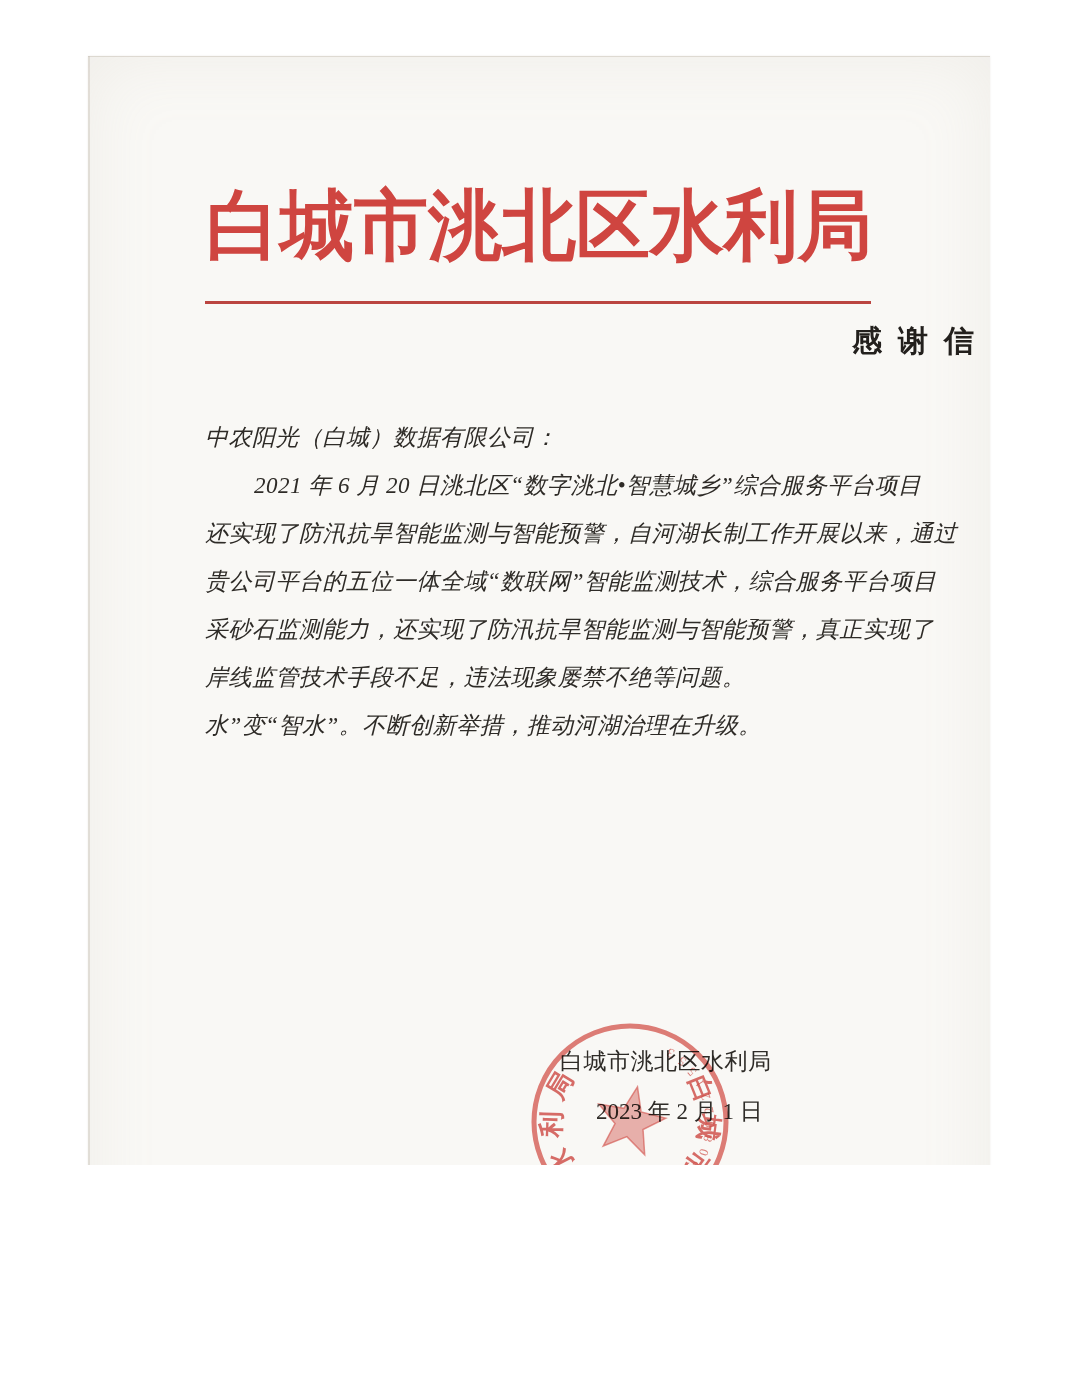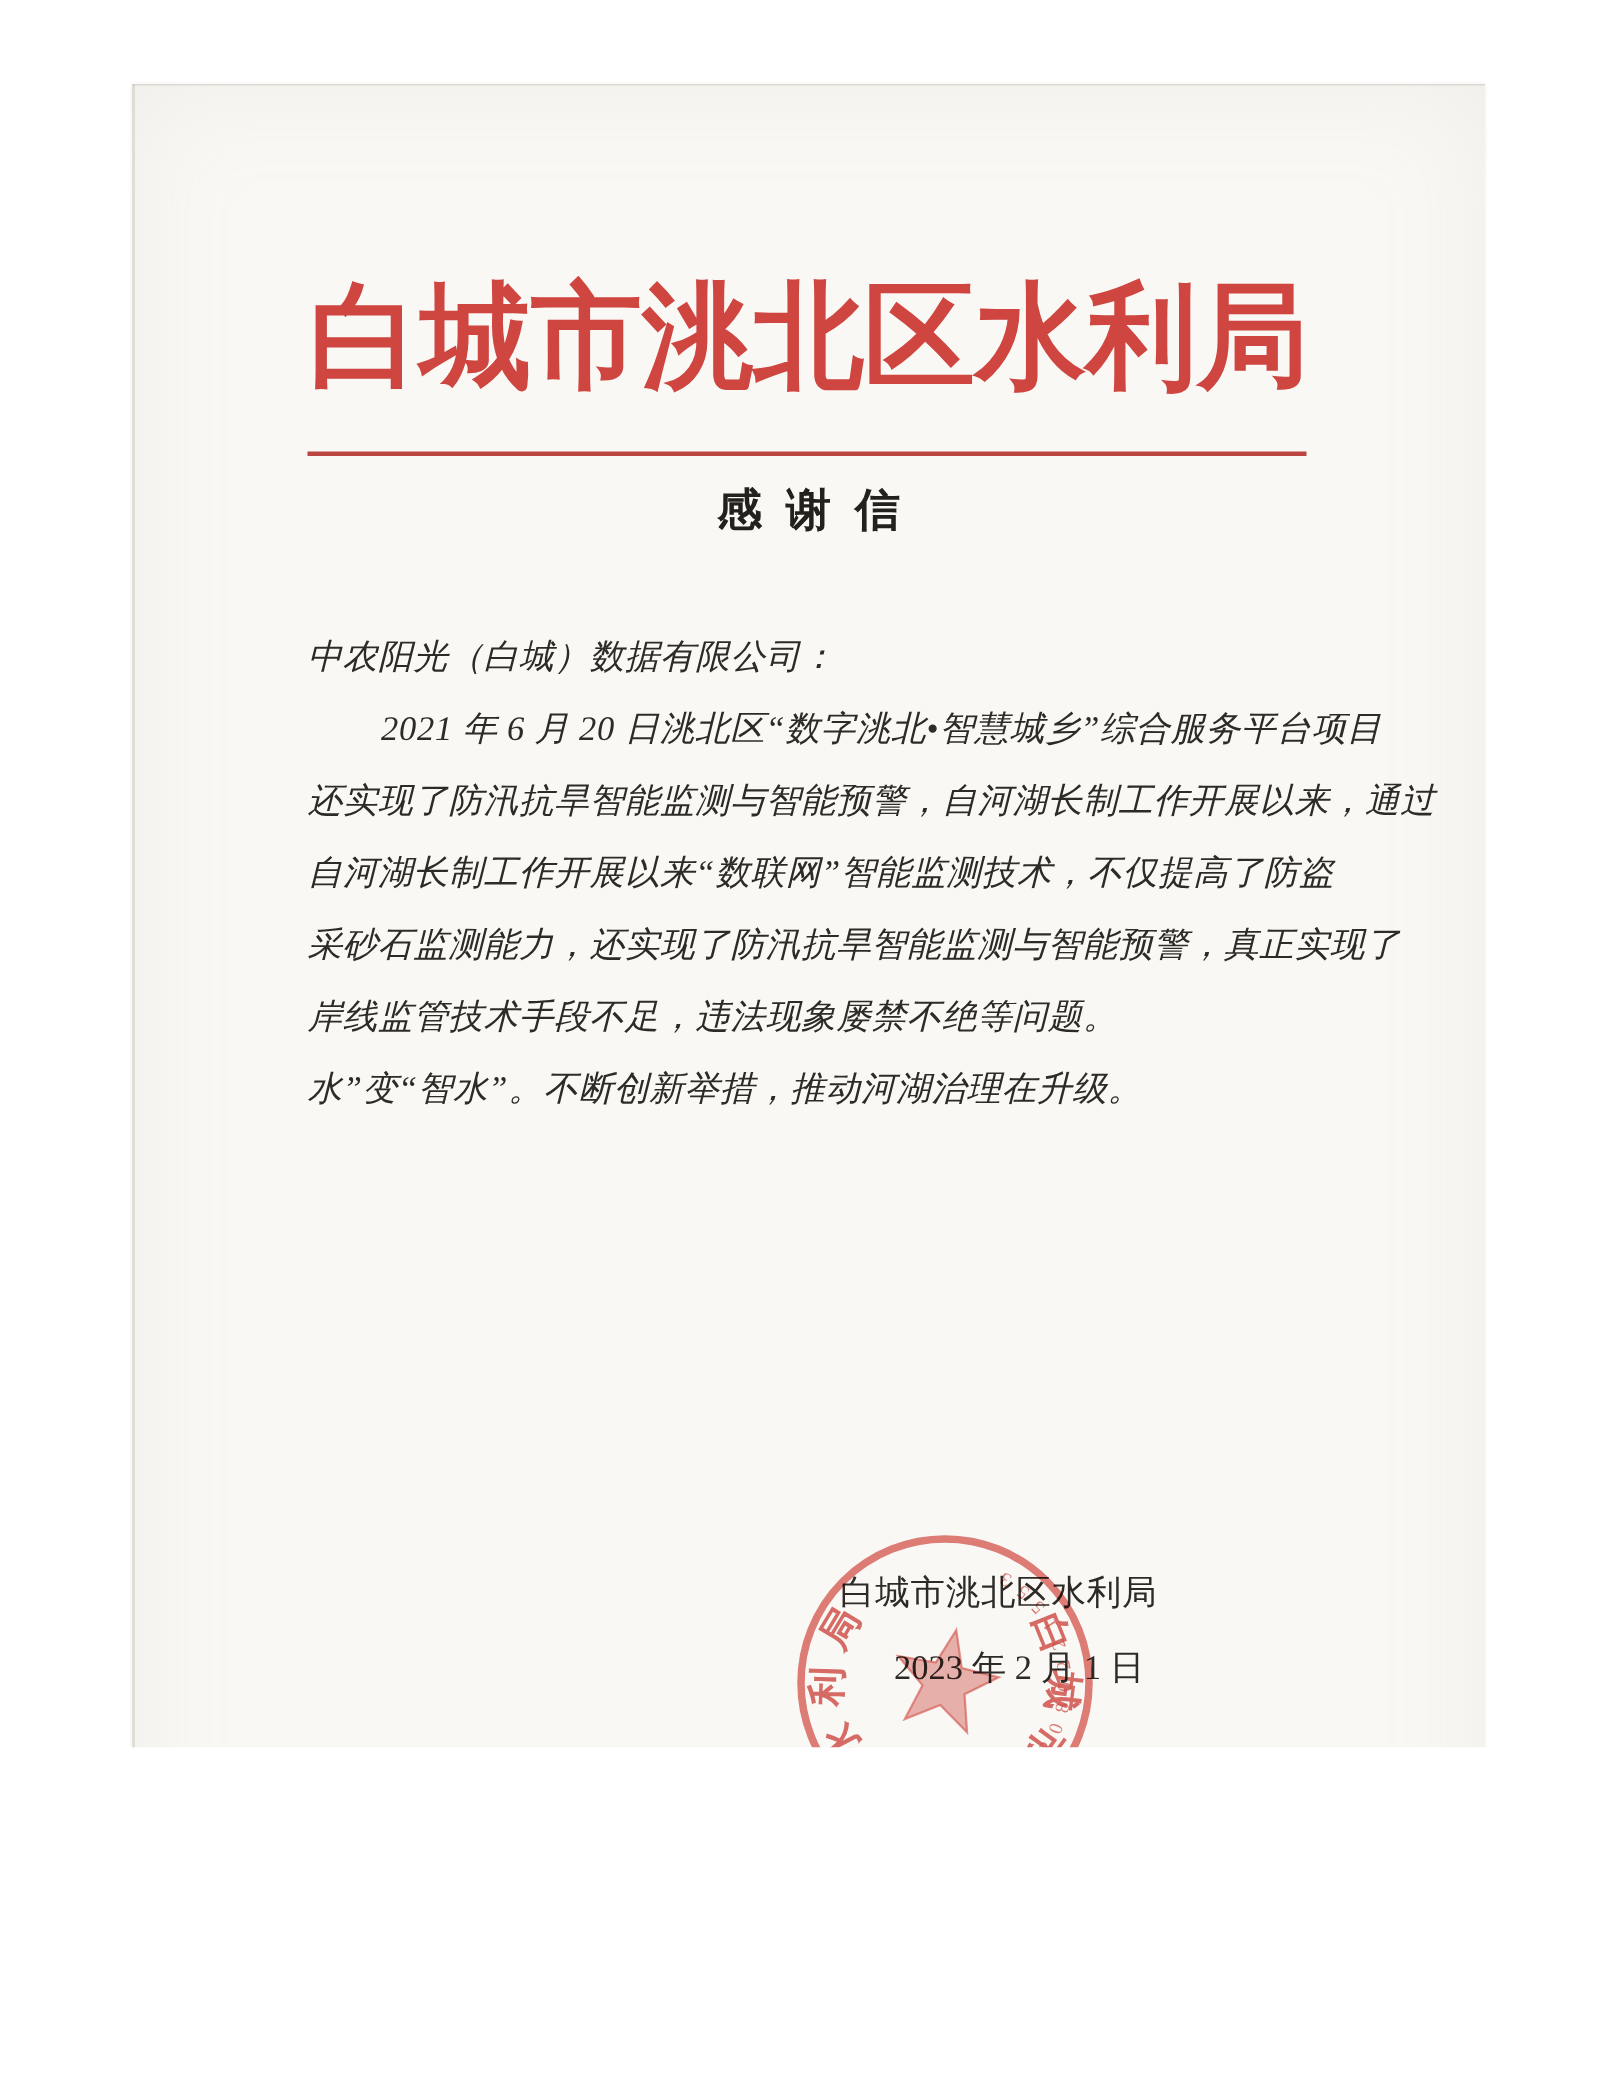--- a/index.html
+++ b/index.html
@@ -39,21 +39,21 @@
   }
   .head-rule{
     position:absolute;
     top:245px;left:117px;
     width:666px;height:3px;
     background:#bb4540;
   }
   .subject{
     position:absolute;
     top:268px;left:0;width:100%;
-    text-align:center;
+    text-align:right;
     font-size:30px;line-height:34px;
     font-weight:bold;
     color:#23201d;
     letter-spacing:16px;
     text-indent:16px;
     white-space:nowrap;
   }
   .body-block{
     position:absolute;
     top:358px;left:117px;
@@ -101,21 +101,21 @@
   <div class="paper">
 
     <div class="agency-title">白城市洮北区水利局</div>
     <div class="head-rule"></div>
     <div class="subject">感谢信</div>
 
     <div class="body-block">
       <div class="body-line">中农阳光（白城）数据有限公司：</div>
       <div class="body-line indent">2021 年 6 月 20 日洮北区“数字洮北•智慧城乡”综合服务平台项目</div>
       <div class="body-line">还实现了防汛抗旱智能监测与智能预警，自河湖长制工作开展以来，通过</div>
-      <div class="body-line">自河湖长制工作开展以来“数联网”智能监测技术，不仅提高了防盗</div>
+      <div class="body-line">贵公司平台的五位一体全域“数联网”智能监测技术，综合服务平台项目</div>
       <div class="body-line">采砂石监测能力，还实现了防汛抗旱智能监测与智能预警，真正实现了</div>
       <div class="body-line">岸线监管技术手段不足，违法现象屡禁不绝等问题。</div>
       <div class="body-line">水”变“智水”。不断创新举措，推动河湖治理在升级。</div>
     </div>
 
     <div class="sig-name">白城市洮北区水利局</div>
     <div class="sig-date">2023 年 2 月 1 日</div>
 
     <svg class="seal" viewBox="-115 -115 230 230" aria-hidden="true">
       <defs>

